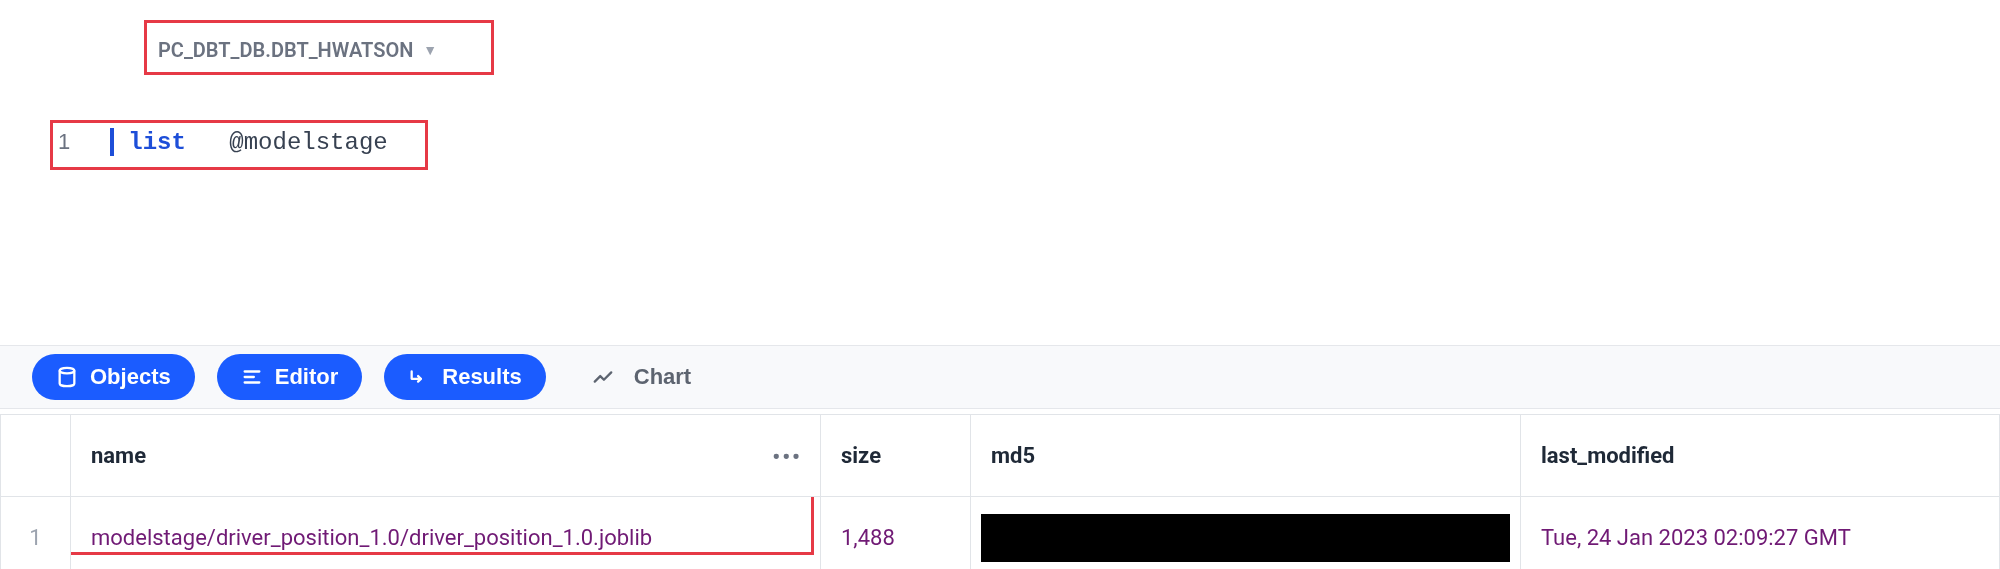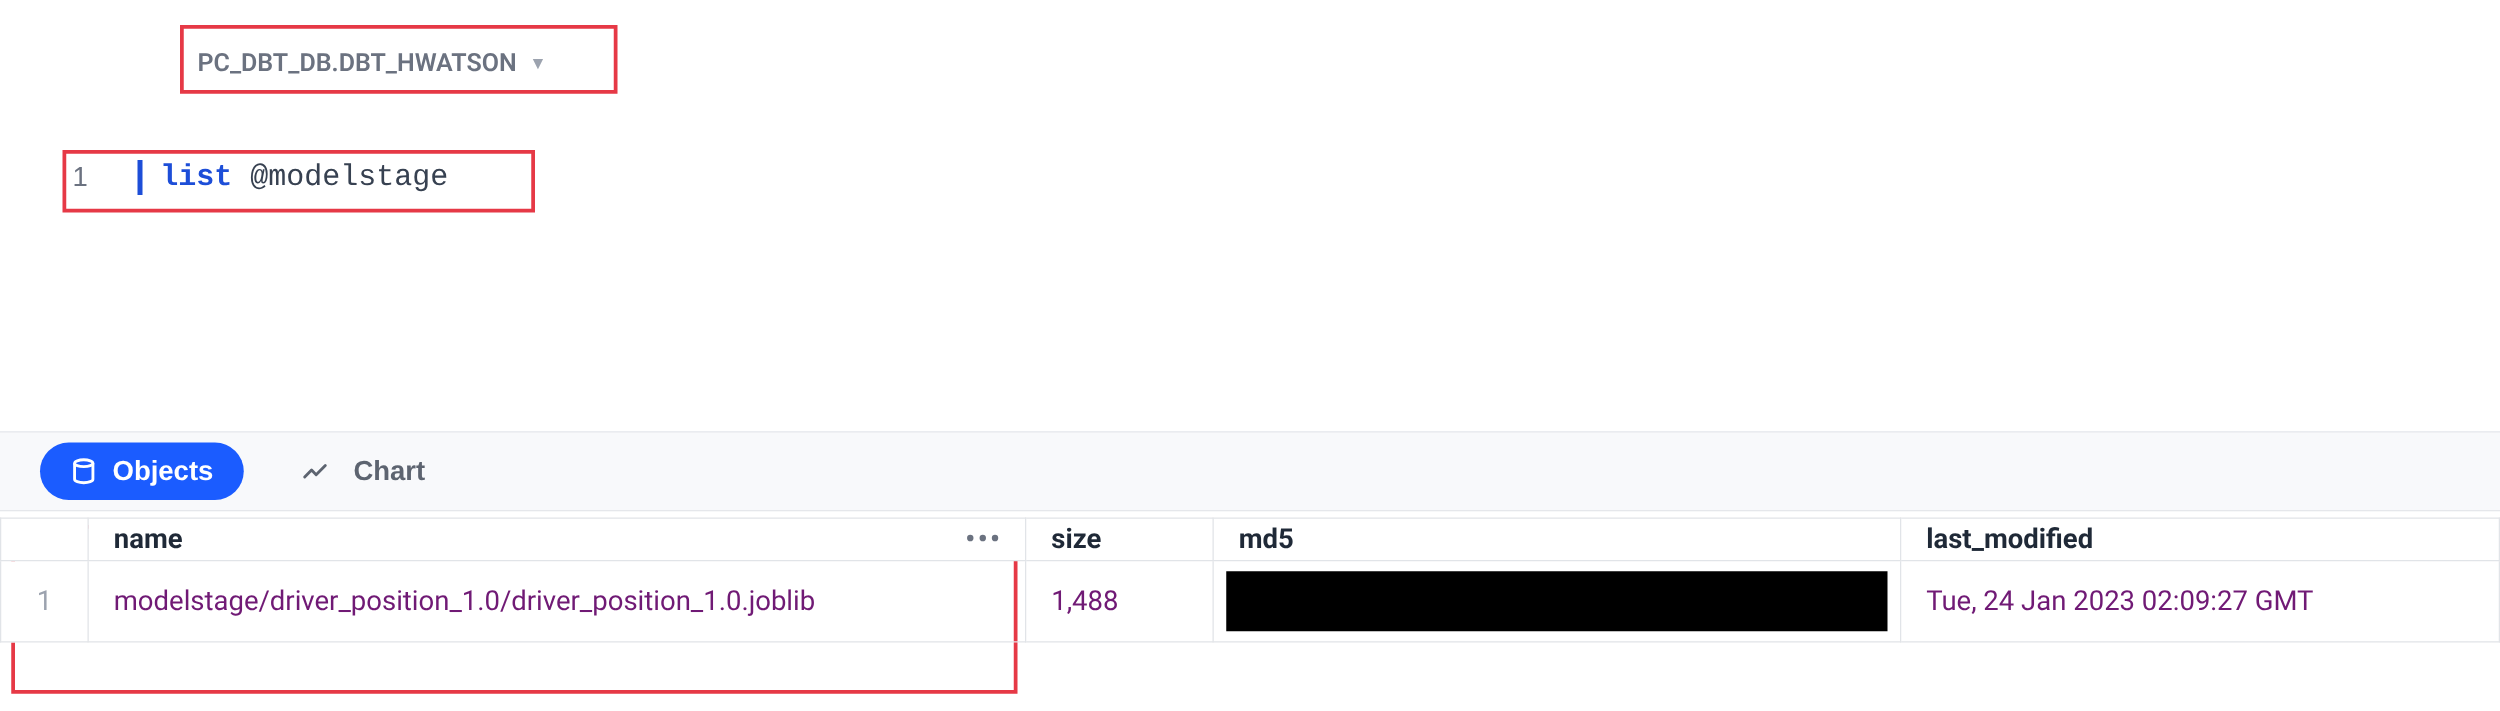--- a/index.html
+++ b/index.html
@@ -82,20 +82,21 @@
       background: #1d4ed8;
       margin-right: 14px;
       vertical-align: middle;
     }
     .keyword {
       color: #1d4ed8;
       font-weight: bold;
     }
     .identifier {
       color: #374151;
+      margin-left: 29px;
     }
     
     
     .buttons-bar {
       position: absolute;
       top: 345px;
       left: 0;
       right: 0;
       height: 64px;
       background: #f8f9fb;
@@ -136,21 +137,21 @@
       position: absolute;
       top: 414px;
       left: 0;
       right: 0;
       border-collapse: collapse;
       width: 100%;
     }
     .results-table th,
     .results-table td {
       border: 1px solid #e1e4e8;
-      padding: 4px 20px;
+      padding: 28px 20px;
       text-align: left;
       font-size: 22px;
       vertical-align: middle;
     }
     .results-table th {
       font-weight: 700;
       color: #1f2937;
       background: #fff;
     }
     .results-table .row-num-col {
@@ -220,21 +221,36 @@
 
 <div class="buttons-bar">
   <button class="pill-button active">
     <svg viewBox="0 0 24 24" fill="none" stroke="currentColor" stroke-width="2.5">
       <ellipse cx="12" cy="5" rx="8" ry="3"></ellipse>
       <path d="M4 5v14c0 1.66 3.58 3 8 3s8-1.34 8-3V5"></path>
     </svg>
     <span>Objects</span>
   </button>
 
-
+  <button class="pill-button active">
+    <svg viewBox="0 0 24 24" fill="none" stroke="currentColor" stroke-width="2.5" stroke-linecap="round">
+      <line x1="4" y1="6" x2="20" y2="6"></line>
+      <line x1="4" y1="12" x2="14" y2="12"></line>
+      <line x1="4" y1="18" x2="20" y2="18"></line>
+    </svg>
+    <span>Editor</span>
+  </button>
+
+  <button class="pill-button active">
+    <svg viewBox="0 0 24 24" fill="none" stroke="currentColor" stroke-width="2.5" stroke-linecap="round" stroke-linejoin="round">
+      <path d="M4 6 L4 14 L14 14"></path>
+      <path d="M11 11 L14 14 L11 17"></path>
+    </svg>
+    <span>Results</span>
+  </button>
 
   <button class="pill-button inactive">
     <svg viewBox="0 0 24 24" fill="none" stroke="currentColor" stroke-width="2.5" stroke-linecap="round" stroke-linejoin="round">
       <polyline points="3,17 9,11 13,15 21,7"></polyline>
     </svg>
     <span>Chart</span>
   </button>
 </div>
 
 <table class="results-table">

